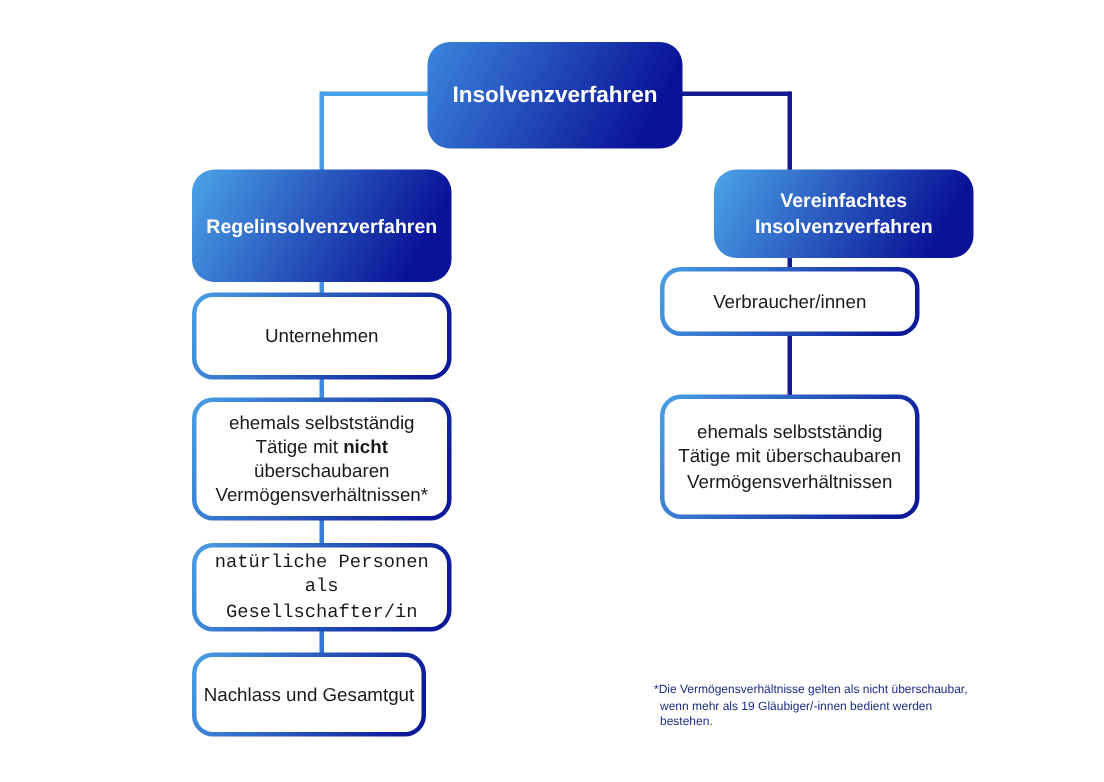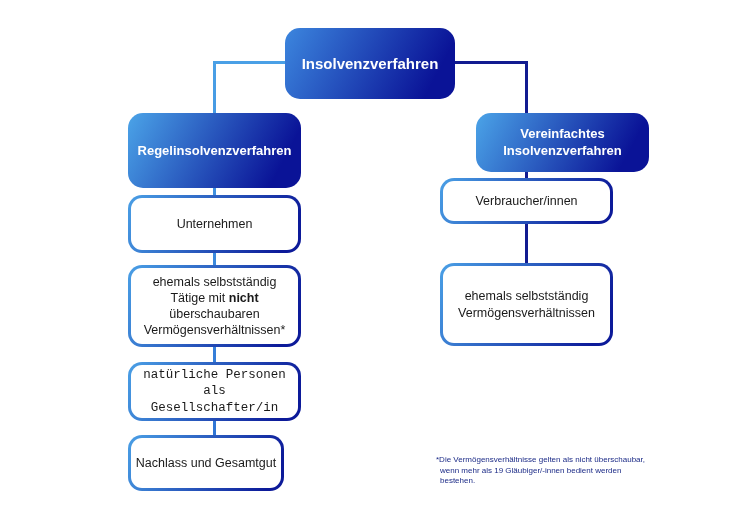--- a/index.html
+++ b/index.html
@@ -103,20 +103,21 @@
 
   <div class="wbox wb-r1">
     <div class="wbox-in">
       <div>Verbraucher/innen</div>
     </div>
   </div>
 
   <div class="wbox wb-r2">
     <div class="wbox-in">
       <div>ehemals selbstständig</div>
+      <div>Tätige mit überschaubaren</div>
       <div>Vermögensverhältnissen</div>
     </div>
   </div>
 
   <div class="footnote">
     <div class="fn-line first">*Die Vermögensverhältnisse gelten als nicht überschaubar,</div>
     <div class="fn-line">wenn mehr als 19 Gläubiger/-innen bedient werden</div>
     <div class="fn-line">bestehen.</div>
   </div>
 

